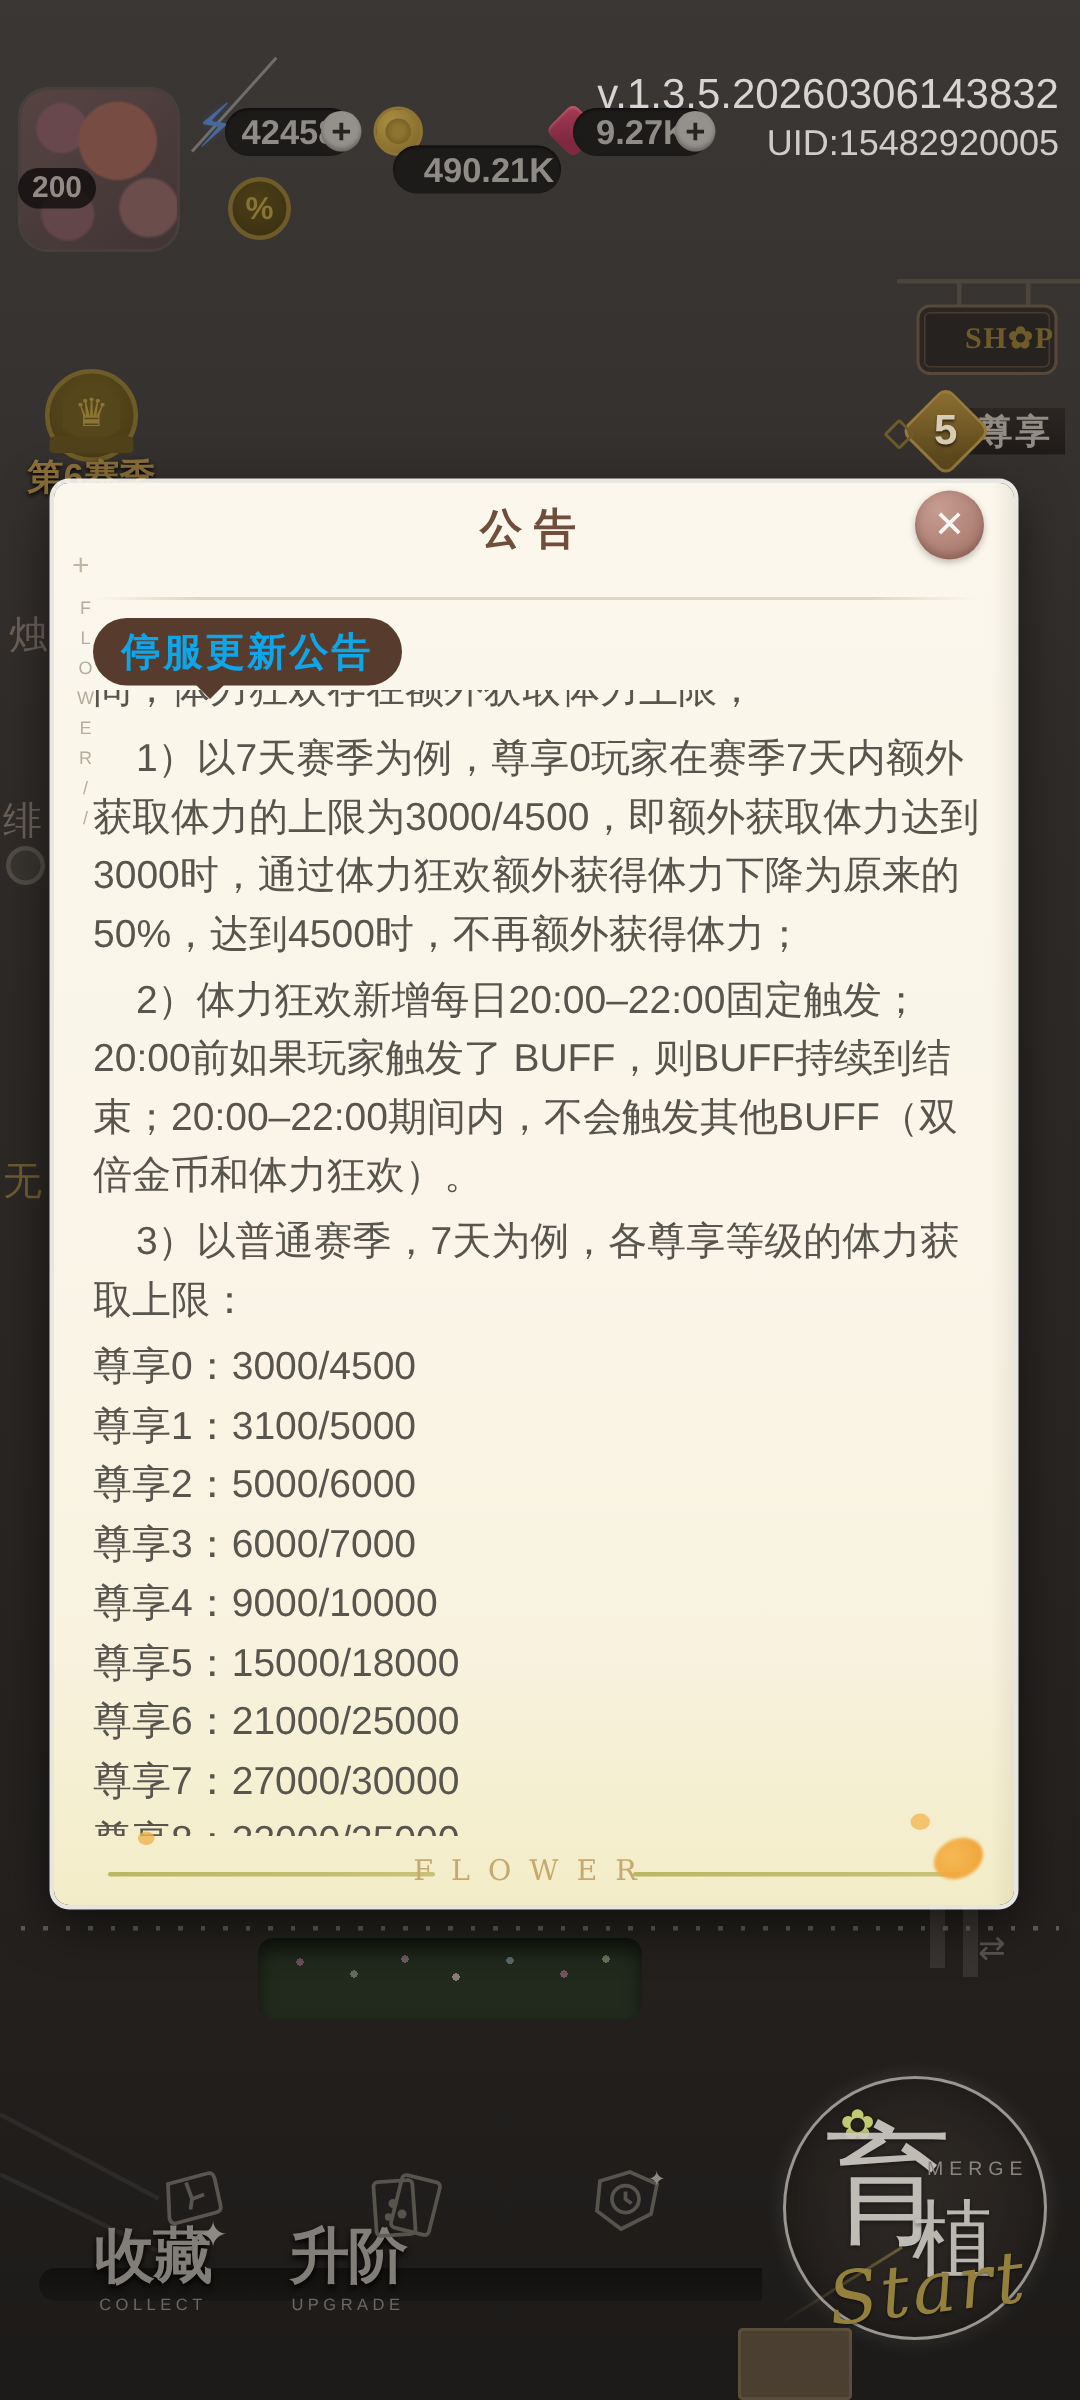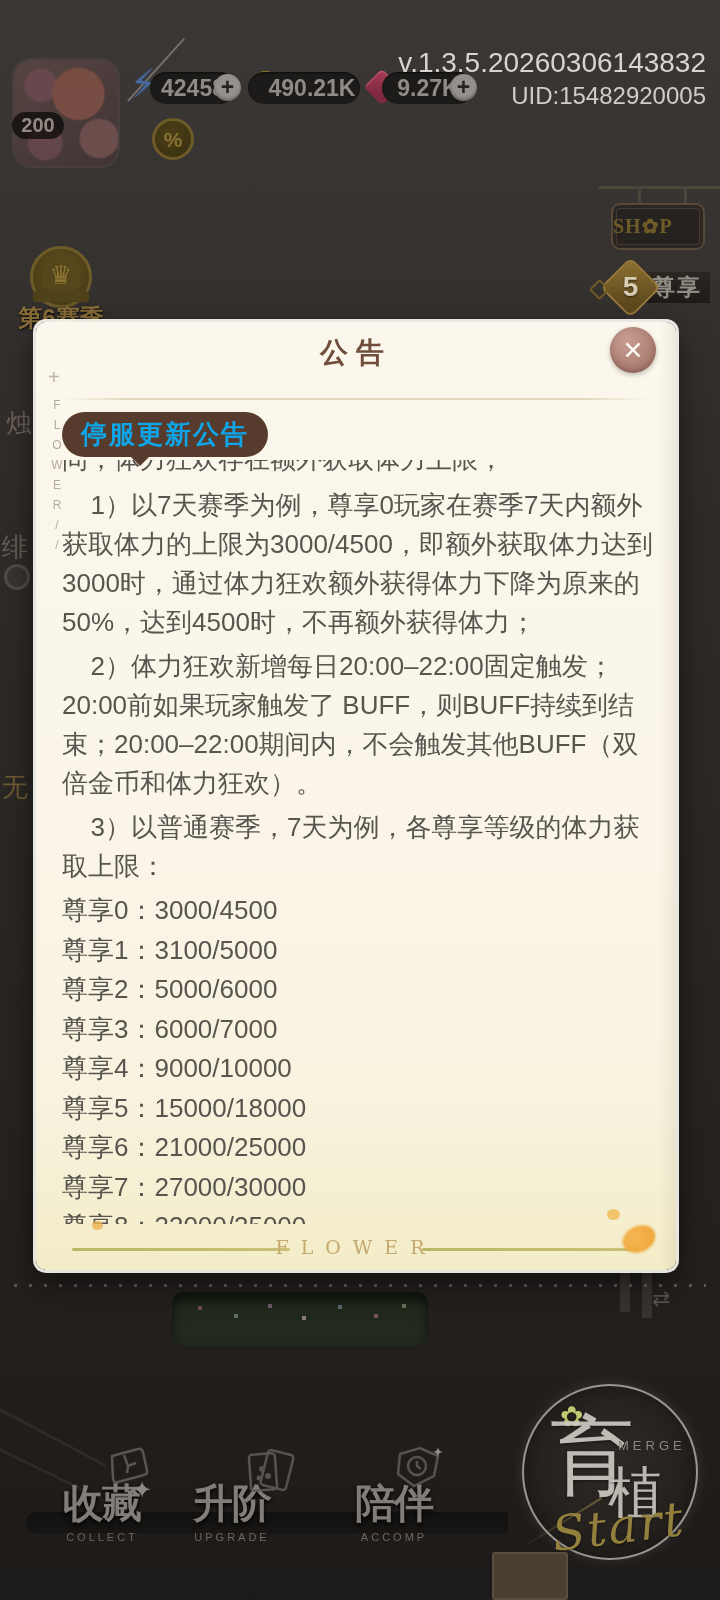--- a/index.html
+++ b/index.html
@@ -35,21 +35,21 @@
     background:radial-gradient(circle,#8d7430 30%,#6b5520);}
   .gem-icon{left:369px;top:74px;width:26px;height:26px;transform:rotate(45deg);border-radius:5px;
     background:linear-gradient(135deg,#a83c55 0%,#7e2940 70%);box-shadow:inset 1px 1px 2px rgba(255,160,170,.35);}
   .pct-badge{left:152px;top:118px;width:42px;height:42px;border-radius:50%;box-sizing:border-box;
     border:3px solid #6e5c28;background:radial-gradient(circle at 45% 35%, #4c3f18, #382e10);
     color:#8a7434;font-size:21px;font-weight:bold;text-align:center;line-height:37px;}
   .shop-bar{left:598px;top:186px;width:122px;height:3px;background:#4c453c;}
   .shop-post{width:3px;height:17px;background:#4c453c;top:188px;}
   .shop-plaque{left:611px;top:203px;width:94px;height:47px;background:#262220;border:2px solid #57493a;border-radius:9px;
     box-sizing:border-box;box-shadow:inset 0 0 0 3px #2c2622,inset 0 0 0 4px #473b2f;
-    color:#6f5b28;font-size:20px;font-weight:bold;letter-spacing:1px;text-align:left;line-height:42px;
+    color:#6f5b28;font-size:20px;font-weight:bold;letter-spacing:1px;text-align:right;line-height:42px;
     font-family:"Liberation Serif","DejaVu Serif",serif;}
   .vip-pill{left:630px;top:272px;width:80px;height:31px;border-radius:16px 0 0 16px;
     background:linear-gradient(180deg,#2c2623,#1f1b19);color:#918c84;font-size:23px;font-weight:bold;
     letter-spacing:2px;text-align:right;line-height:31px;padding-right:8px;box-sizing:border-box;}
   .vip-diamond{left:609px;top:266px;width:43px;height:43px;transform:rotate(45deg);border-radius:7px;
     background:linear-gradient(135deg,#8d7031 0%,#5f4a1e 80%);border:2px solid #97793a;box-sizing:border-box;}
   .vip-num{left:609px;top:271px;width:43px;text-align:center;color:#d7ccb4;font-size:28px;font-weight:bold;text-shadow:0 1px 2px rgba(0,0,0,.6);}
   .vip-chev{left:592px;top:282px;width:11px;height:11px;border:2px solid #6e5c28;transform:rotate(45deg);border-radius:2px;}
   .season-circle{left:30px;top:246px;width:62px;height:62px;border-radius:50%;box-sizing:border-box;
     border:3px solid #6e5c28;background:radial-gradient(circle at 50% 38%, #5d4d21, #453810);}
@@ -148,21 +148,21 @@
   <div class="abs streak"></div>
 
   <div class="abs avatar"></div>
   <div class="abs lvl-pill">200</div>
 
   <span class="abs lightning">⚡</span>
   <div class="abs cur-pill" style="left:150px;width:86px;">42458</div>
   <div class="abs plus-btn" style="left:214px;top:74px;">+</div>
 
   <div class="abs coin-icon"></div>
-  <div class="abs cur-pill" style="left:248px;width:96px;padding-left:16px;">490.21K</div>
+  <div class="abs cur-pill" style="left:262px;width:96px;padding-left:16px;margin-top:25px;">490.21K</div>
 
   <div class="abs gem-icon"></div>
   <div class="abs cur-pill" style="left:382px;width:92px;">9.27K</div>
   <div class="abs plus-btn" style="left:450px;top:74px;">+</div>
 
   <div class="abs pct-badge">%</div>
 
   <div class="abs shop-bar"></div>
   <div class="abs shop-post" style="left:638px;"></div>
   <div class="abs shop-post" style="left:684px;"></div>
@@ -215,24 +215,20 @@
   <svg class="abs nav-icon" style="left:240px;top:1446px;" width="56" height="52" viewBox="0 0 56 52">
     <g fill="none" stroke="#5d5953" stroke-width="2.5">
       <rect x="10" y="8" width="26" height="36" rx="3" transform="rotate(-4 23 26)"></rect>
       <rect x="24" y="6" width="26" height="36" rx="3" transform="rotate(14 37 24)"></rect>
       <circle cx="22" cy="23" r="3" fill="#5d5953" stroke="none"></circle>
       <circle cx="28" cy="30" r="3" fill="#5d5953" stroke="none"></circle>
       <circle cx="19" cy="32" r="2.5" fill="#5d5953" stroke="none"></circle>
     </g>
   </svg>
 
-  <div class="abs nav-item" style="left:334px;">
-    <div class="nav-cjk">陪伴</div>
-    <div class="nav-sub">ACCOMP</div>
-  </div>
   <svg class="abs nav-icon" style="left:386px;top:1442px;" width="58" height="52" viewBox="0 0 58 52">
     <g fill="none" stroke="#5d5953" stroke-width="2.5">
       <path d="M14 12 L34 6 L52 14 L48 34 L28 44 L12 32 Z"></path>
       <circle cx="31" cy="24" r="9"></circle>
       <path d="M31 19 V24 L35 27"></path>
     </g>
   </svg>
   <span class="abs nav-star" style="left:432px;top:1444px;font-size:14px;">✦</span>
 
   <div class="abs merge-circle"></div>

